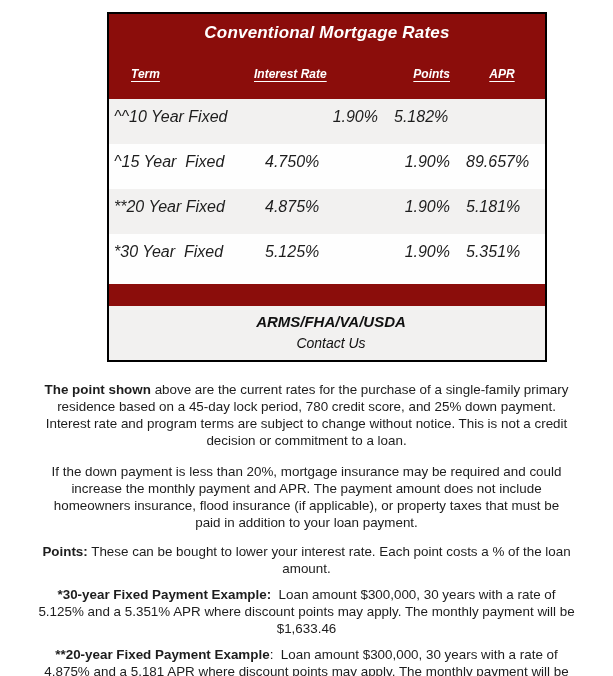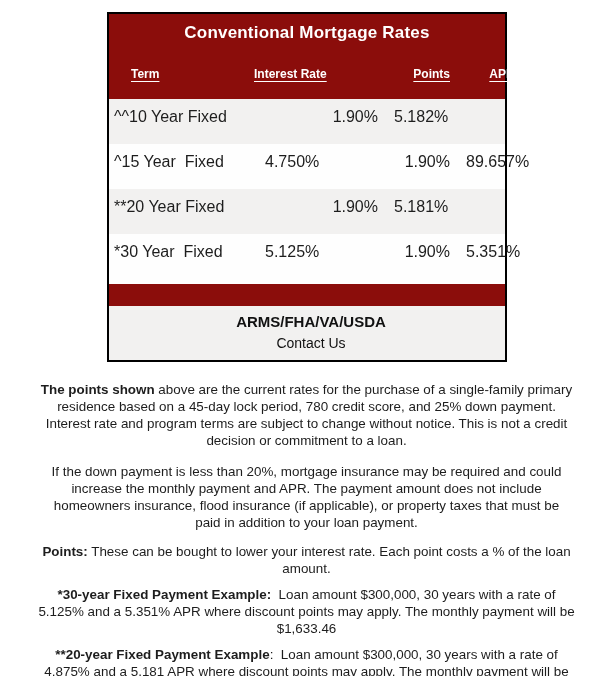--- a/index.html
+++ b/index.html
@@ -6,22 +6,23 @@
   html, body {
     width: 613px; height: 676px;
     background: #ffffff;
     font-family: "Liberation Sans", "DejaVu Sans", sans-serif;
     color: #1d1d1d;
     overflow: hidden;
   }
   
   .rate-card {
     margin: 12px 16px 0 107px;
-    width: 400px;
+    width: 440px;
     border: 2px solid #000000;
+    font-style: italic;
   }
   .rate-card-header {
     background: #8b0d0b;
     color: #ffffff;
     padding: 9px 0 0 0;
   }
   .rate-title {
     text-align: center;
     font-weight: bold;
     font-size: 17px;
@@ -99,20 +100,21 @@
       <div class="cell-apr">5.182%</div>
     </div>
     <div class="rate-row">
       <div class="cell-term">^15 Year  Fixed</div>
       <div class="cell-rate">4.750%</div>
       <div class="cell-points">1.90%</div>
       <div class="cell-apr">89.657%</div>
     </div>
     <div class="rate-row">
       <div class="cell-term">**20 Year Fixed</div>
+      <div class="cell-rate">4.875%</div>
       <div class="cell-points">1.90%</div>
       <div class="cell-apr">5.181%</div>
     </div>
     <div class="rate-row">
       <div class="cell-term">*30 Year  Fixed</div>
       <div class="cell-rate">5.125%</div>
       <div class="cell-points">1.90%</div>
       <div class="cell-apr">5.351%</div>
     </div>
   </div>
@@ -121,21 +123,21 @@
 
   <div class="rate-card-footer">
     <div class="programs-line">ARMS/FHA/VA/USDA</div>
     <div class="contact-line">Contact Us</div>
   </div>
 
 </div>
 
 <div class="disclosures">
 
-  <p class="p-rates"><b>The points shown</b><span> above are the current rates for the purchase of a single-family primary residence based on a 45-day lock period, 780 credit score, and 25% down payment. Interest rate and program terms are subject to change without notice. This is not a credit decision or commitment to a loan.</span></p>
+  <p class="p-rates"><b>The point shown</b><span> above are the current rates for the purchase of a single-family primary residence based on a 45-day lock period, 780 credit score, and 25% down payment. Interest rate and program terms are subject to change without notice. This is not a credit decision or commitment to a loan.</span></p>
 
   <p class="p-down">If the down payment is less than 20%, mortgage insurance may be required and could increase the monthly payment and APR. The payment amount does not include homeowners insurance, flood insurance (if applicable), or property taxes that must be paid in addition to your loan payment.</p>
 
   <p class="p-points"><b>Points:</b><span> These can be bought to lower your interest rate. Each point costs a % of the loan amount.</span></p>
 
   <p class="example"><b>*30-year Fixed Payment Example:</b><span>  Loan amount $300,000, 30 years with a rate of 5.125% and a 5.351% APR where discount points may apply. The monthly payment will be $1,633.46</span></p>
 
   <p class="example"><b>**20-year Fixed Payment Example</b><span>:  Loan amount $300,000, 30 years with a rate of 4.875% and a 5.181 APR where discount points may apply. The monthly payment will be $1,959.21</span></p>
 
 </div>

